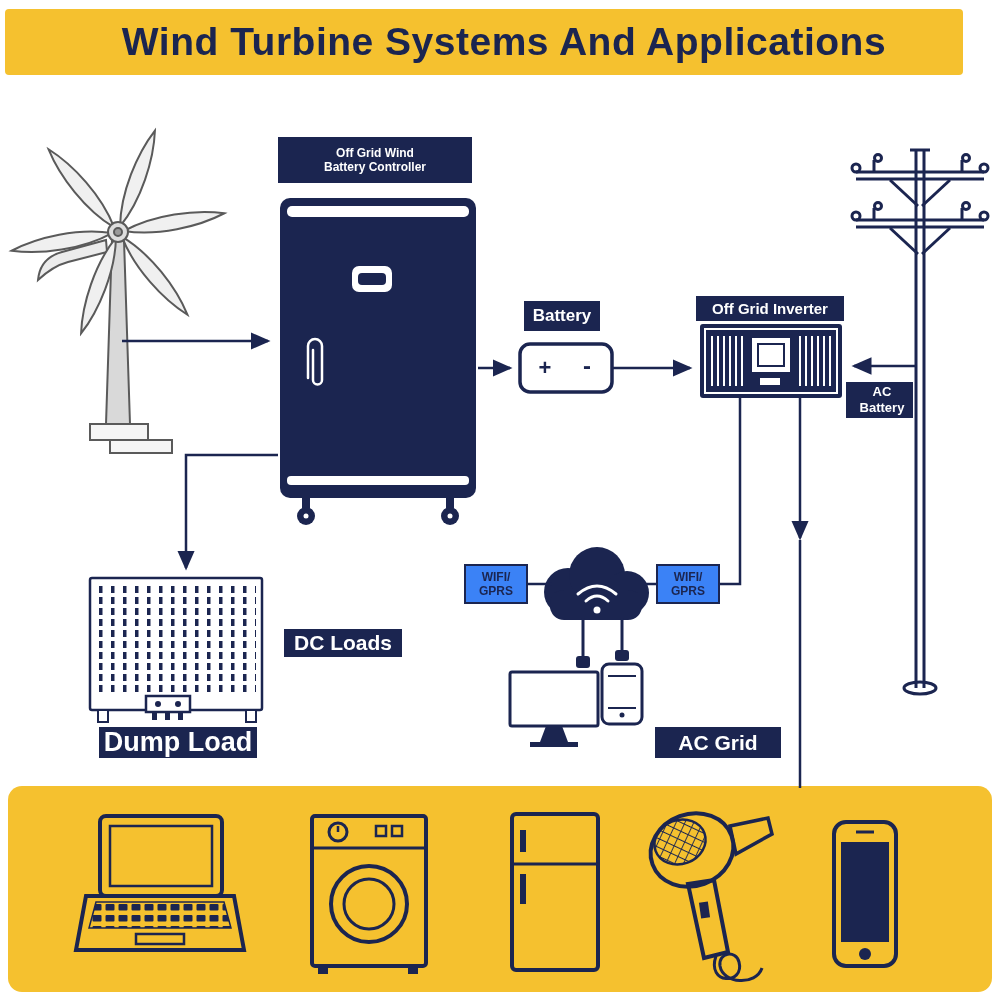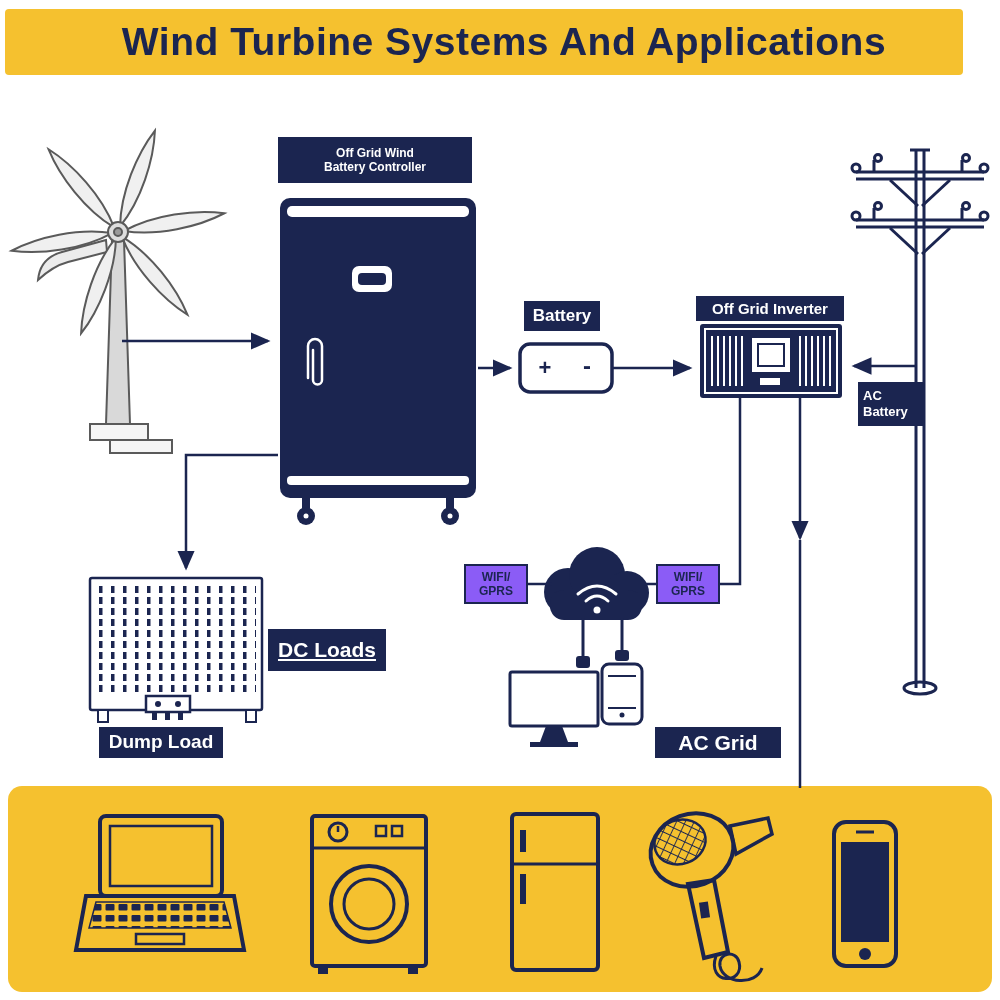--- a/index.html
+++ b/index.html
@@ -23,21 +23,21 @@
     border-radius:14px;
   }
   svg.art{position:absolute;left:0;top:0;}
   .lbl{
     position:absolute;background:var(--navy);color:#fff;font-weight:bold;
     display:flex;align-items:center;justify-content:center;text-align:center;
     line-height:1.2;
   }
   .lbl.col{flex-direction:column;}
   .lbl.white{
-    background:#8b5cf6;color:var(--navy);border:2px solid var(--navy);align-items:center;
+    background:#3b82f6;color:var(--navy);border:2px solid var(--navy);align-items:center;
   }
   .term{
     position:absolute;color:var(--navy);font-weight:bold;display:flex;
     align-items:center;justify-content:center;
   }
 </style>
 </head>
 <body>
 
 <div class="canvas">
@@ -273,34 +273,34 @@
     <span>Battery Controller</span>
   </div>
 
   <div class="lbl" style="left:524px;top:301px;width:76px;height:30px;font-size:17px;">Battery</div>
 
   <span class="term" style="left:530px;top:354px;width:30px;height:28px;font-size:22px;">+</span>
   <span class="term" style="left:572px;top:352px;width:30px;height:28px;font-size:24px;">-</span>
 
   <div class="lbl" style="left:696px;top:296px;width:148px;height:25px;font-size:15px;">Off Grid Inverter</div>
 
-  <div class="lbl col" style="left:846px;top:382px;width:62px;height:44px;font-size:13px;align-items:flex-start;padding-left:5px;margin-left:12px;">
+  <div class="lbl col" style="left:846px;top:382px;width:62px;height:36px;font-size:13px;align-items:center;padding-left:5px;">
     <span>AC</span>
     <span>Battery</span>
   </div>
 
   <div class="lbl white col" style="left:464px;top:564px;width:60px;height:36px;font-size:12px;">
     <span>WIFI/</span>
     <span>GPRS</span>
   </div>
 
   <div class="lbl white col" style="left:656px;top:564px;width:60px;height:36px;font-size:12px;">
     <span>WIFI/</span>
     <span>GPRS</span>
   </div>
 
-  <div class="lbl" style="left:268px;top:629px;width:118px;height:42px;font-size:21px;text-decoration:underline;">DC Loads</div>
-
-  <div class="lbl" style="left:99px;top:727px;width:124px;height:31px;font-size:19px;">Dump Load</div>
+  <div class="lbl" style="left:284px;top:629px;width:118px;height:28px;font-size:21px;">DC Loads</div>
+
+  <div class="lbl" style="left:99px;top:727px;width:158px;height:31px;font-size:27px;">Dump Load</div>
 
   <div class="lbl" style="left:655px;top:727px;width:126px;height:31px;font-size:21px;">AC Grid</div>
 
 </div>
 
 </body></html>

